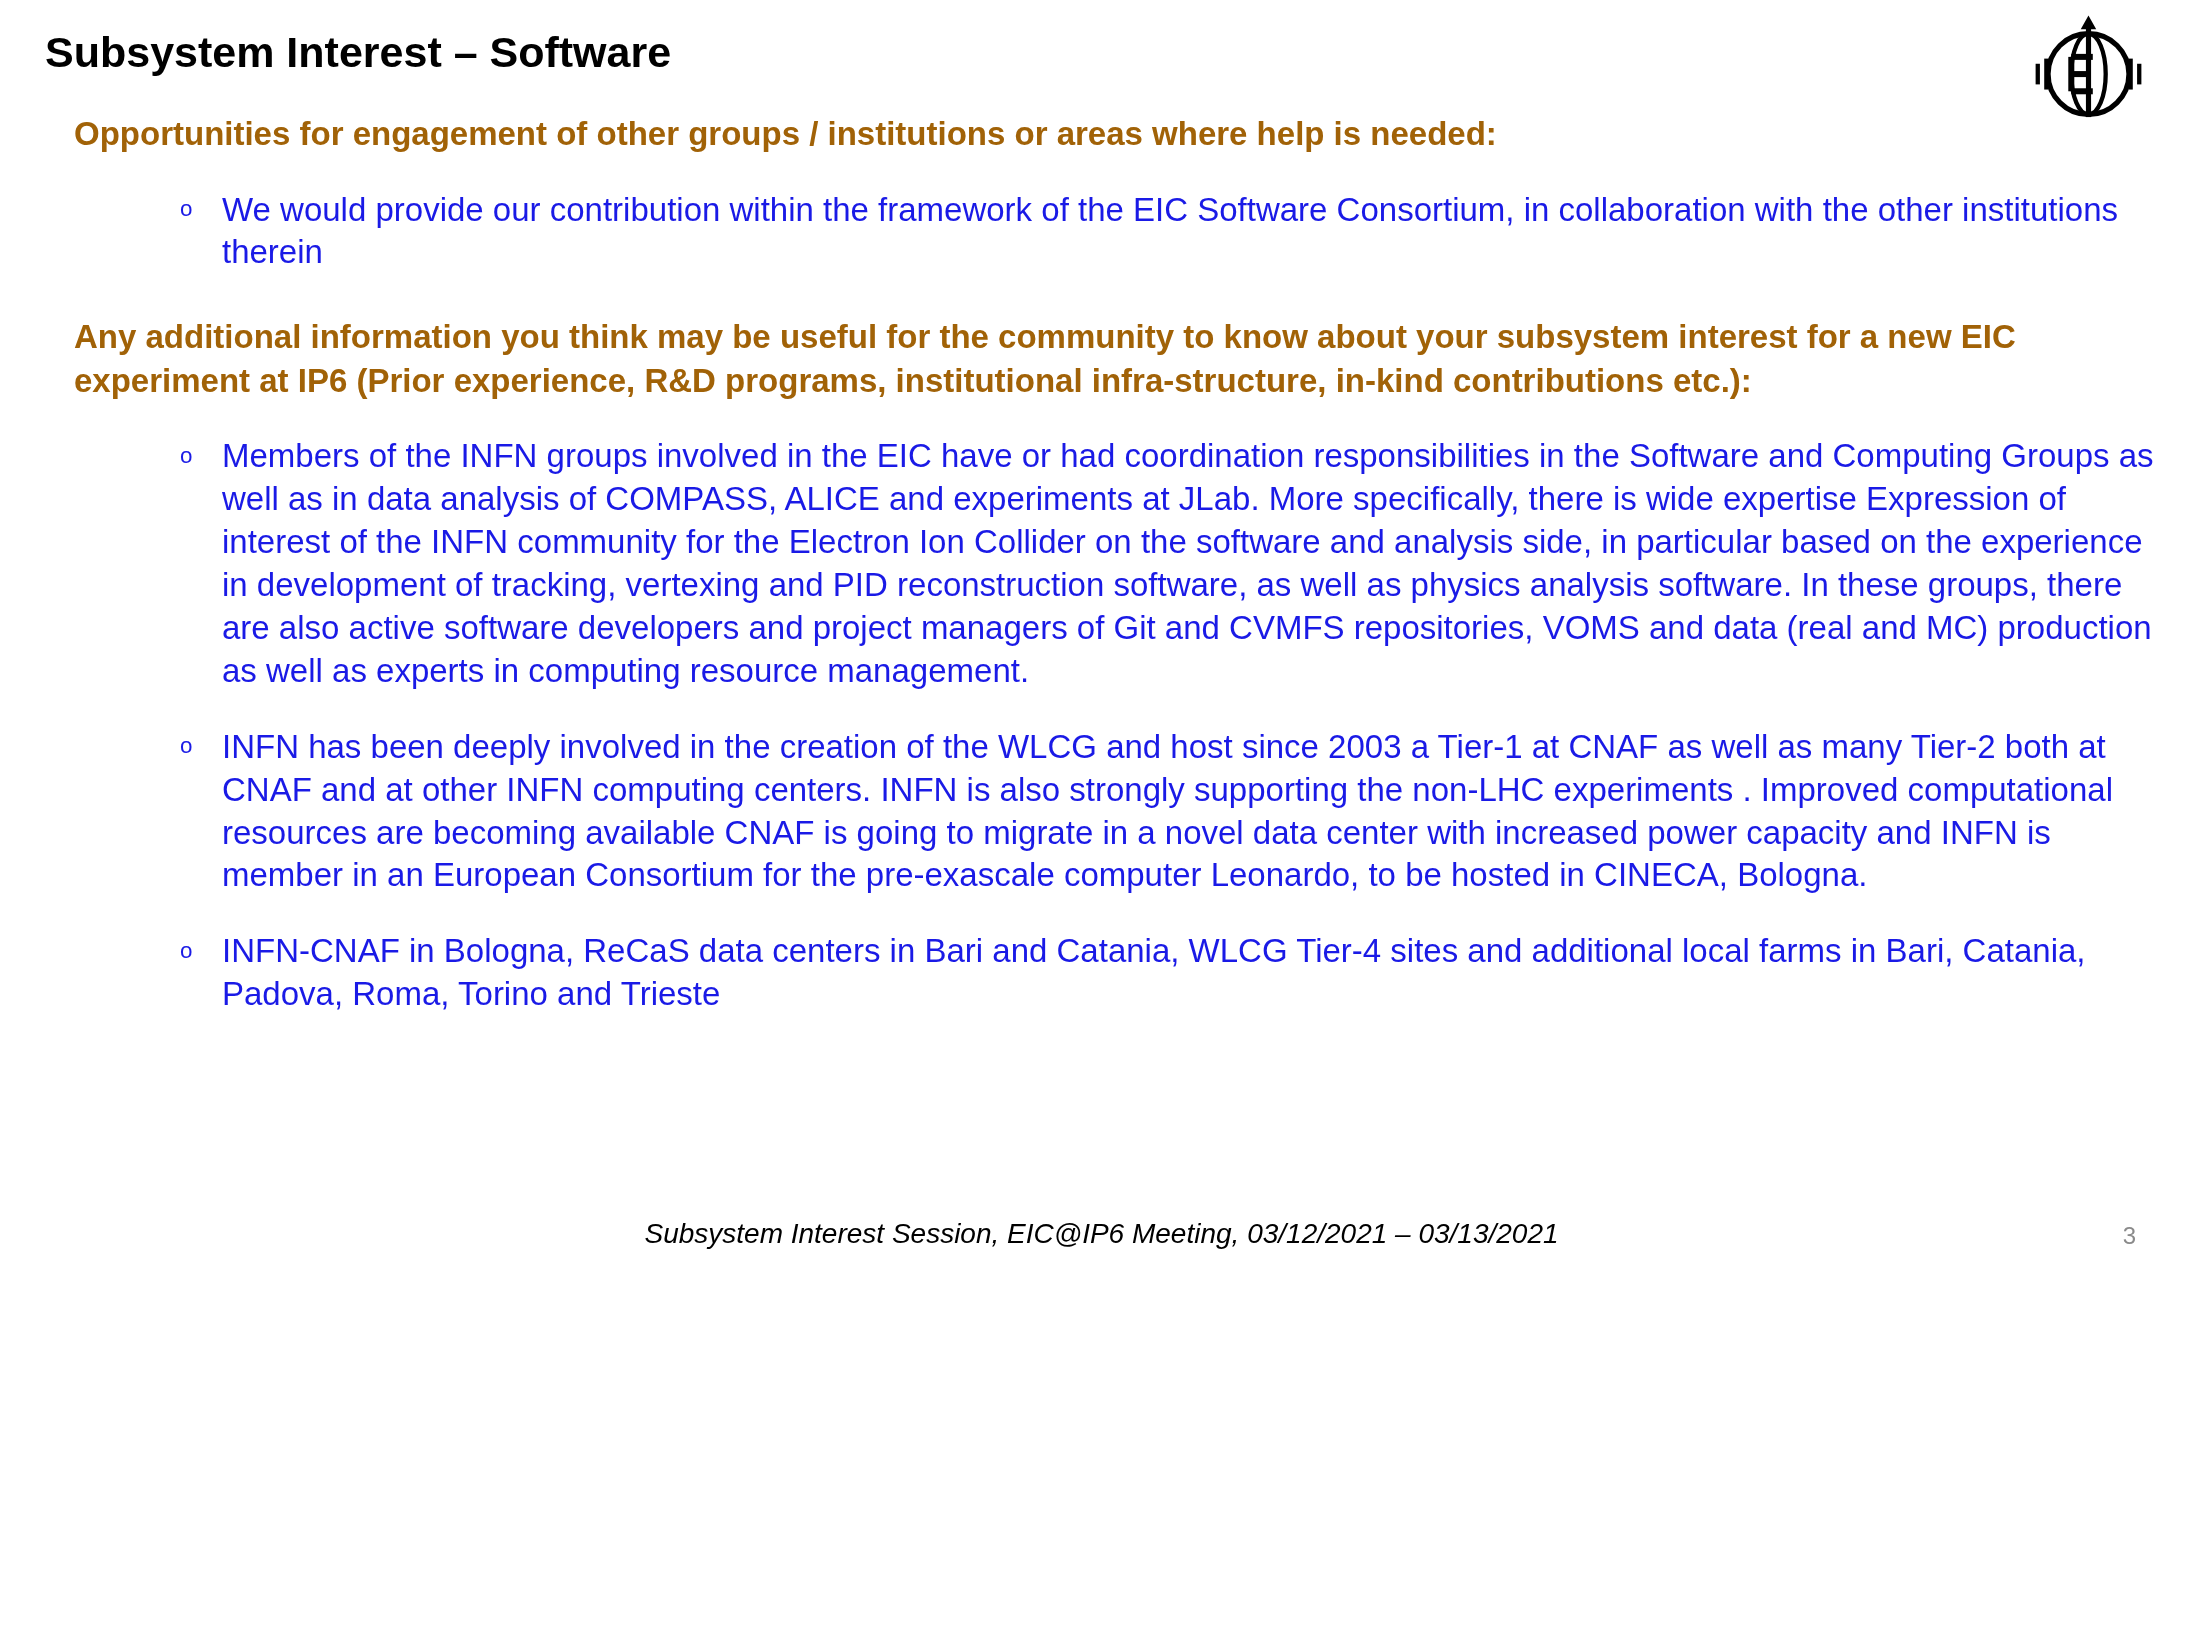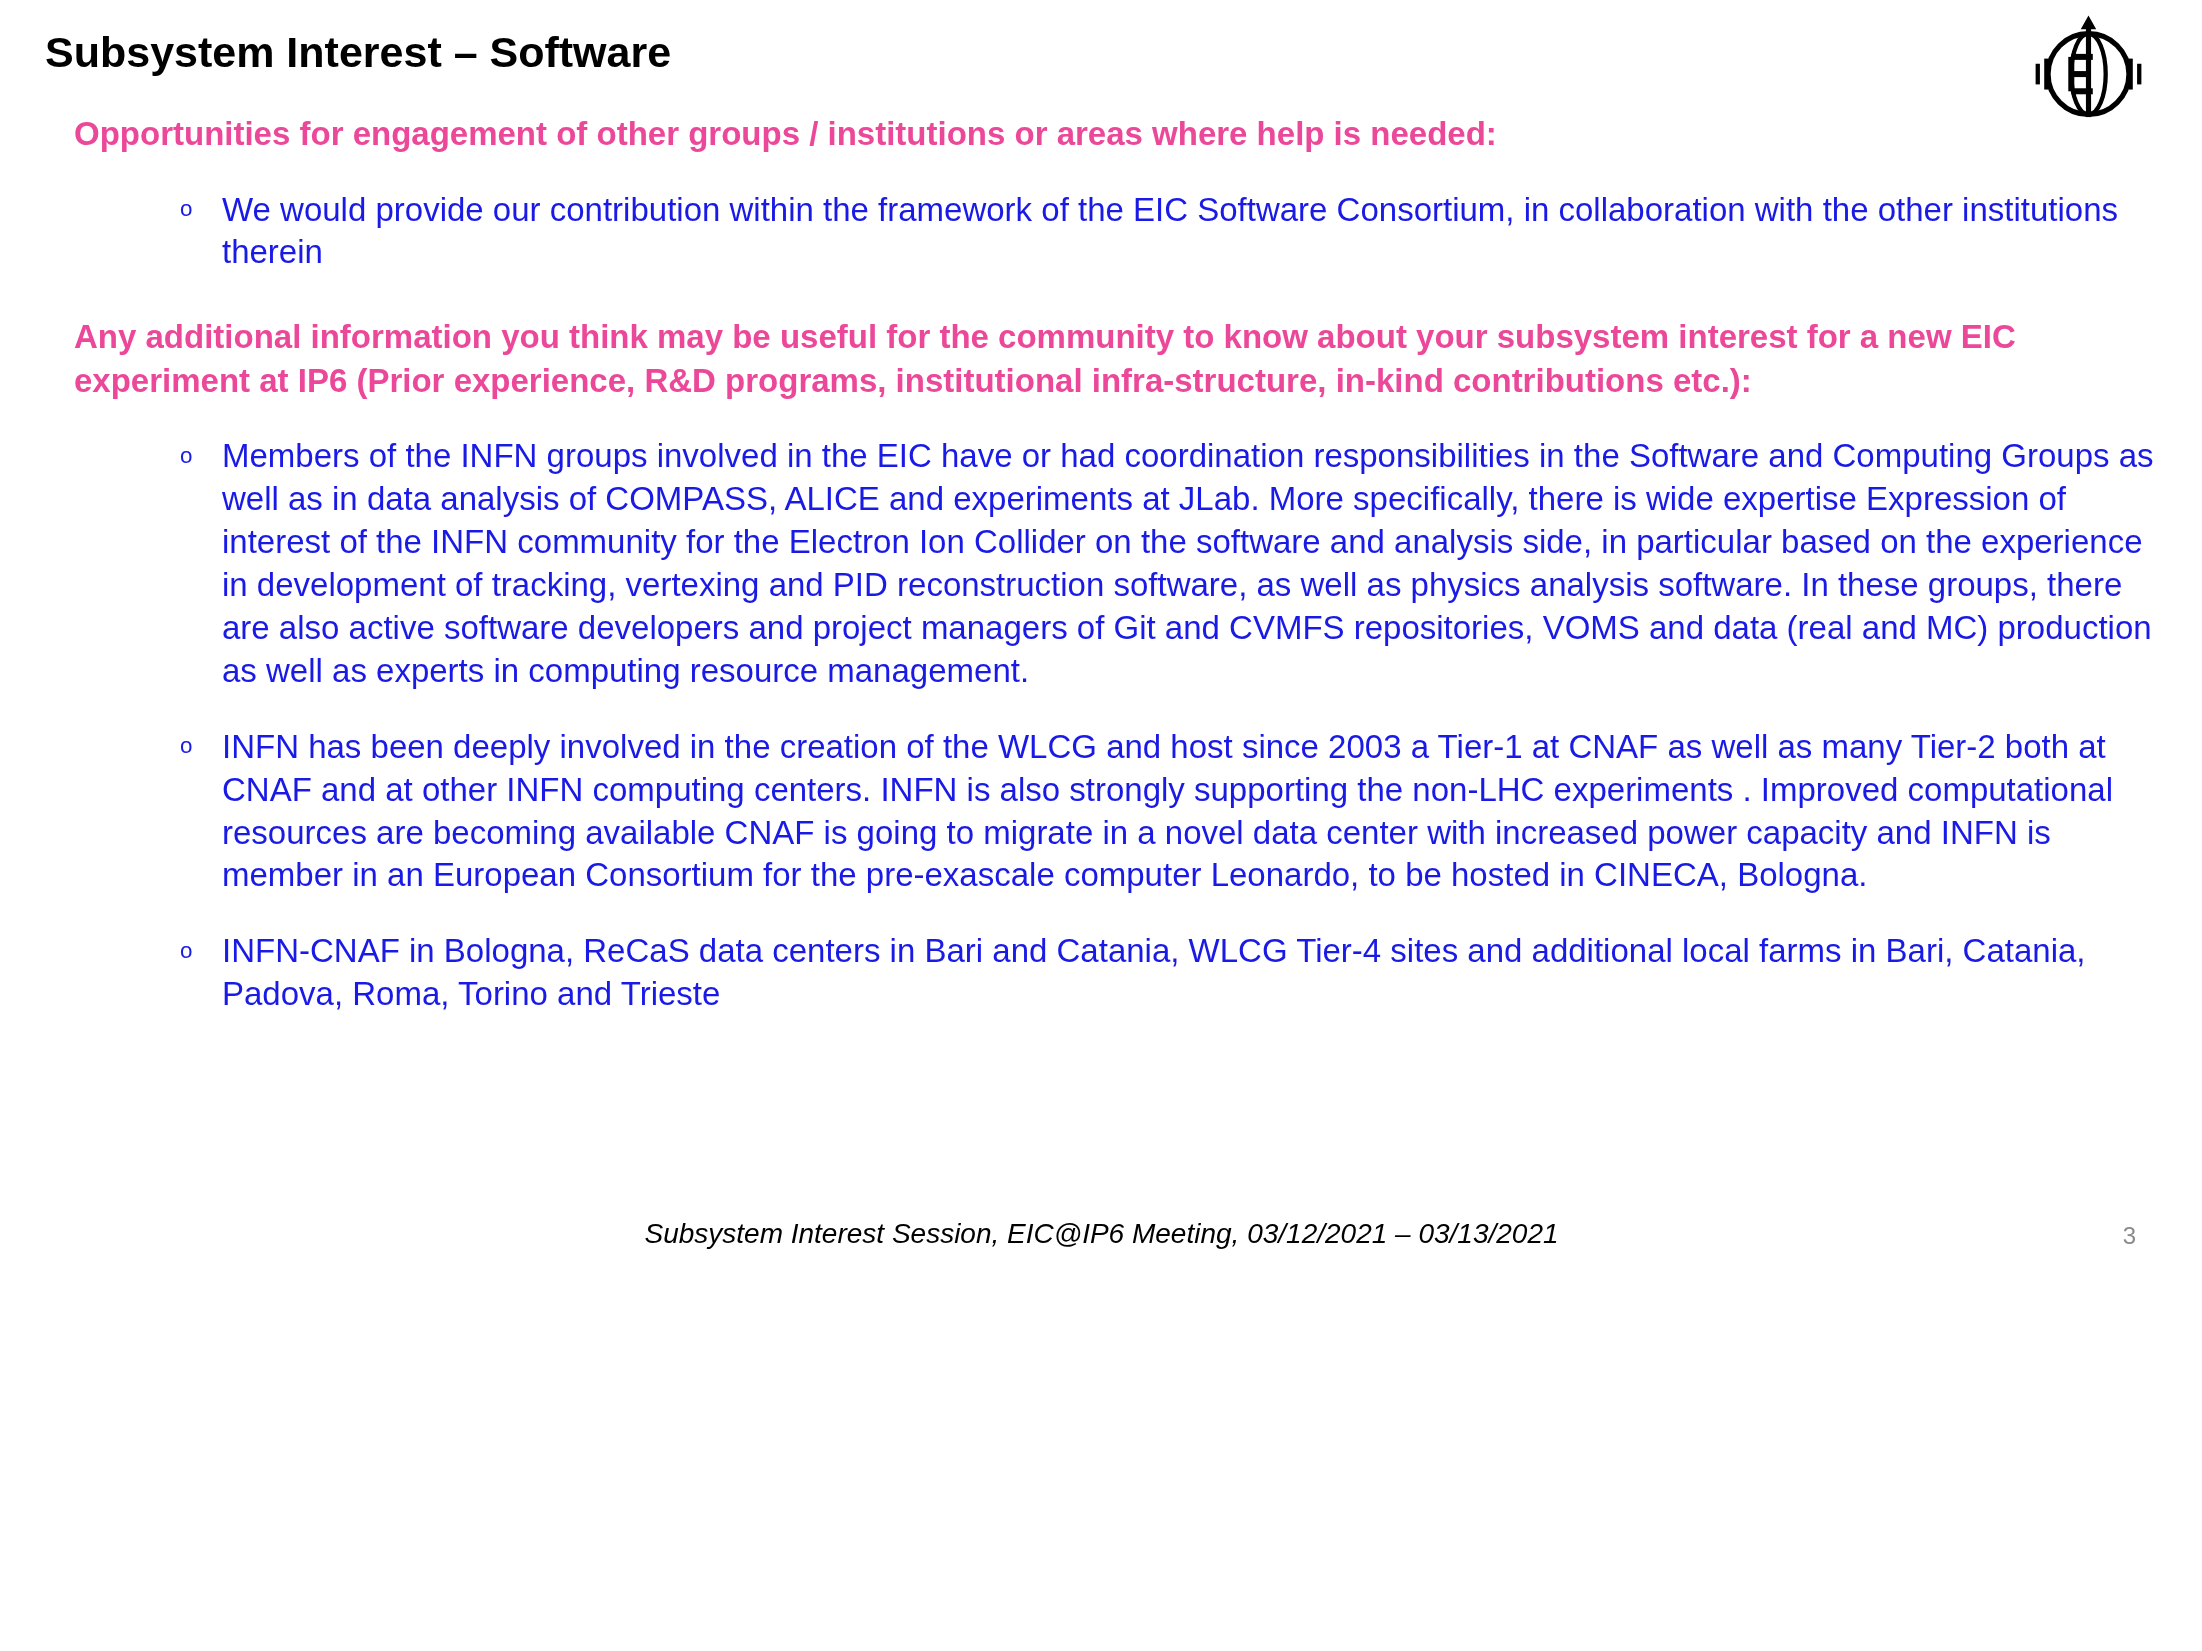--- a/index.html
+++ b/index.html
@@ -40,21 +40,21 @@
   }
   .content {
     position: absolute;
     left: 74px;
     top: 112px;
     width: 2082px;
   }
   .heading {
     font-size: 33px;
     font-weight: bold;
-    color: #ec4899;
+    color: #a16207;
     line-height: 1.32;
     margin: 0 0 5.2px 0;
   }
   .heading.second {
     margin-top: 41px;
   }
   .bullets {
     list-style: none;
     margin: 0;
     padding: 0;

